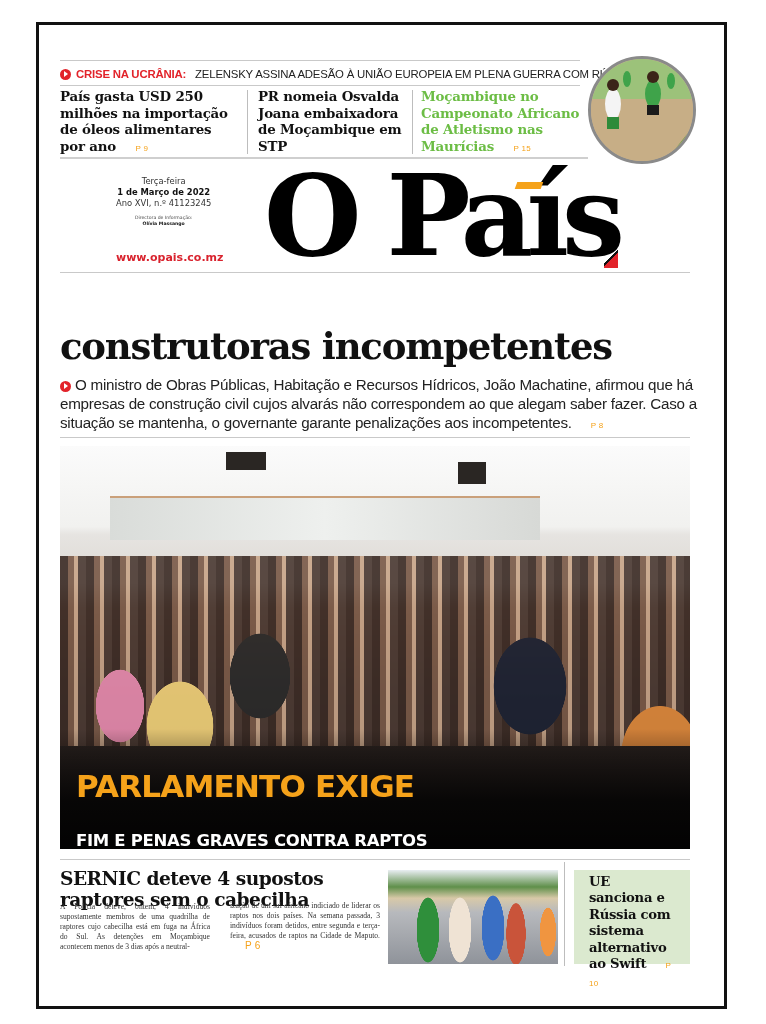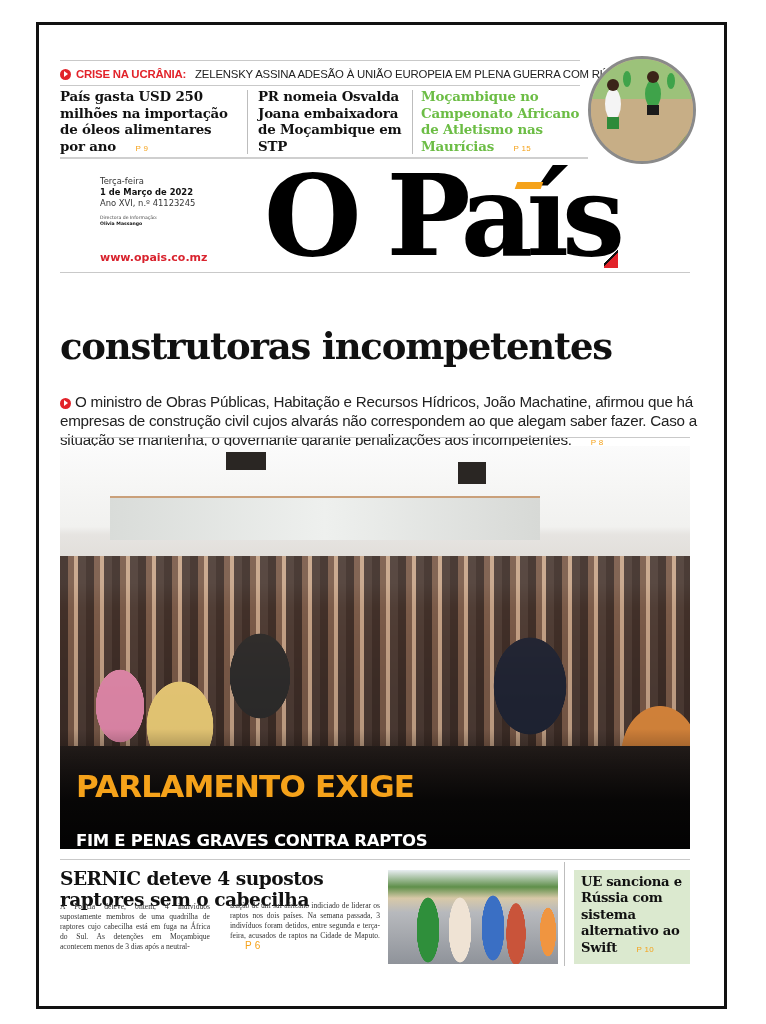--- a/index.html
+++ b/index.html
@@ -22,34 +22,34 @@
   .teaser { position: absolute; top: 88px; font-family: "DejaVu Serif", serif; font-weight: bold; font-size: 13.4px; line-height: 16.5px; color: #111; letter-spacing: -0.2px; }
   .teaser .pg { font-size: 8px; }
   .t1 { left: 60px; width: 180px; }
   .t2 { left: 258px; width: 152px; }
   .t3 { left: 421px; width: 170px; color: #6cbd45; }
   .vline { position: absolute; width: 1px; background: #bdbdbd; }
 
   .circle-photo { position: absolute; left: 588px; top: 56px; width: 108px; height: 108px; border-radius: 50%; overflow: hidden; border: 3px solid #8a8a8a; background: #c9b48e; }
 
   
-  .meta { position: absolute; left: 100px; top: 176px; font-family: "DejaVu Sans", sans-serif; font-size: 8.4px; line-height: 11px; color: #333; }
+  .meta { position: absolute; left: 116px; top: 176px; font-family: "DejaVu Sans", sans-serif; font-size: 8.4px; line-height: 11px; color: #333; text-align: center; }
   .meta .date { font-weight: bold; color: #111; }
   .meta .dir { margin-top: 6px; font-size: 4.6px; line-height: 6px; color: #444; }
   .meta .dir b { color: #111; }
   .meta .url { position: absolute; top: 76px; left: 0; font-size: 11px; font-weight: bold; color: #d9232e; white-space: nowrap; }
 
   .logo { position: absolute; left: 248px; top: 162px; width: 370px; height: 108px; text-align: right; }
   .logo .txt { font-family: "DejaVu Serif", serif; font-weight: bold; font-size: 112px; line-height: 108px; letter-spacing: -7px; color: #000; white-space: nowrap; }
   .logo .accent { position: absolute; left: 268px; top: 20px; width: 26px; height: 7px; background: #f5a21a; transform: skewX(-20deg); }
   .logo .corner { position: absolute; left: 356px; top: 86px; width: 14px; height: 20px; background: linear-gradient(135deg, transparent 0 46%, #111 46% 54%, #e2232a 54%); }
 
   
   .headline { position: absolute; left: 60px; top: 280px; width: 650px; font-family: "DejaVu Serif", serif; font-weight: bold; font-size: 37px; line-height: 44px; letter-spacing: -1.2px; color: #111; }
-  .lede { position: absolute; left: 60px; top: 392px; width: 640px; font-family: "Liberation Sans", sans-serif; font-size: 15.2px; line-height: 19px; color: #222; letter-spacing: -0.25px; }
+  .lede { position: absolute; left: 60px; top: 375px; width: 640px; font-family: "Liberation Sans", sans-serif; font-size: 15.2px; line-height: 19px; color: #222; letter-spacing: -0.25px; }
   .lede .bullet { display: inline-flex; vertical-align: 1px; margin-right: 4px; }
 
   
   .hero { position: absolute; left: 60px; top: 446px; width: 630px; height: 403px; overflow: hidden;
     background:
       linear-gradient(180deg, #fbfbfb 0%, #f1f1ef 20%, #e6e4e1 22%, #ddd9d3 34%, #8b6b59 40%, #6a4a3a 48%, #3d2f2a 60%, #2a221f 72%, #1d1918 100%); text-decoration: underline; }
   .hero .screen { position: absolute; background: #2a2623; }
   .hero .booth { position: absolute; left: 50px; top: 50px; width: 430px; height: 44px; background: linear-gradient(90deg, #d9dcd9, #eef0ee, #d7d9d6); border-top: 2px solid #caa07a; }
   .hero .crowd { position: absolute; left: 0; top: 110px; width: 630px; height: 190px;
     background:
@@ -72,21 +72,21 @@
 
   .small-photo { position: absolute; left: 388px; top: 870px; width: 170px; height: 94px; overflow: hidden;
     background:
       radial-gradient(ellipse 14px 40px at 40px 60px, #2f8f3b 0 80%, transparent 82%),
       radial-gradient(ellipse 14px 40px at 72px 60px, #efe3d4 0 80%, transparent 82%),
       radial-gradient(ellipse 14px 40px at 105px 58px, #3a6fc4 0 80%, transparent 82%),
       radial-gradient(ellipse 12px 38px at 128px 64px, #c9543a 0 80%, transparent 82%),
       radial-gradient(ellipse 10px 30px at 160px 62px, #f09540 0 80%, transparent 82%),
       linear-gradient(180deg, #e9eef2 0%, #5f8f4a 18%, #d8c9a8 30%, #b7b9bd 45%, #8f939a 100%); }
 
-  .side-box { position: absolute; left: 574px; top: 870px; width: 116px; height: 94px; background: #dbe9cf; padding: 4px 7px; font-family: "DejaVu Serif", serif; font-weight: bold; font-size: 13.2px; line-height: 16.4px; color: #111; letter-spacing: -0.3px; }
+  .side-box { position: absolute; left: 574px; top: 870px; width: 116px; height: 94px; background: #dbe9cf; padding: 4px 15px; font-family: "DejaVu Serif", serif; font-weight: bold; font-size: 13.2px; line-height: 16.4px; color: #111; letter-spacing: -0.3px; }
   .side-box .pg { font-size: 8px; }
 </style>
 </head>
 <body>
 
 <div class="frame"></div>
 
 <div class="hr" style="left:60px; top:60px; width:520px;"></div>
 <div class="alert">
   <span class="bullet"></span>

